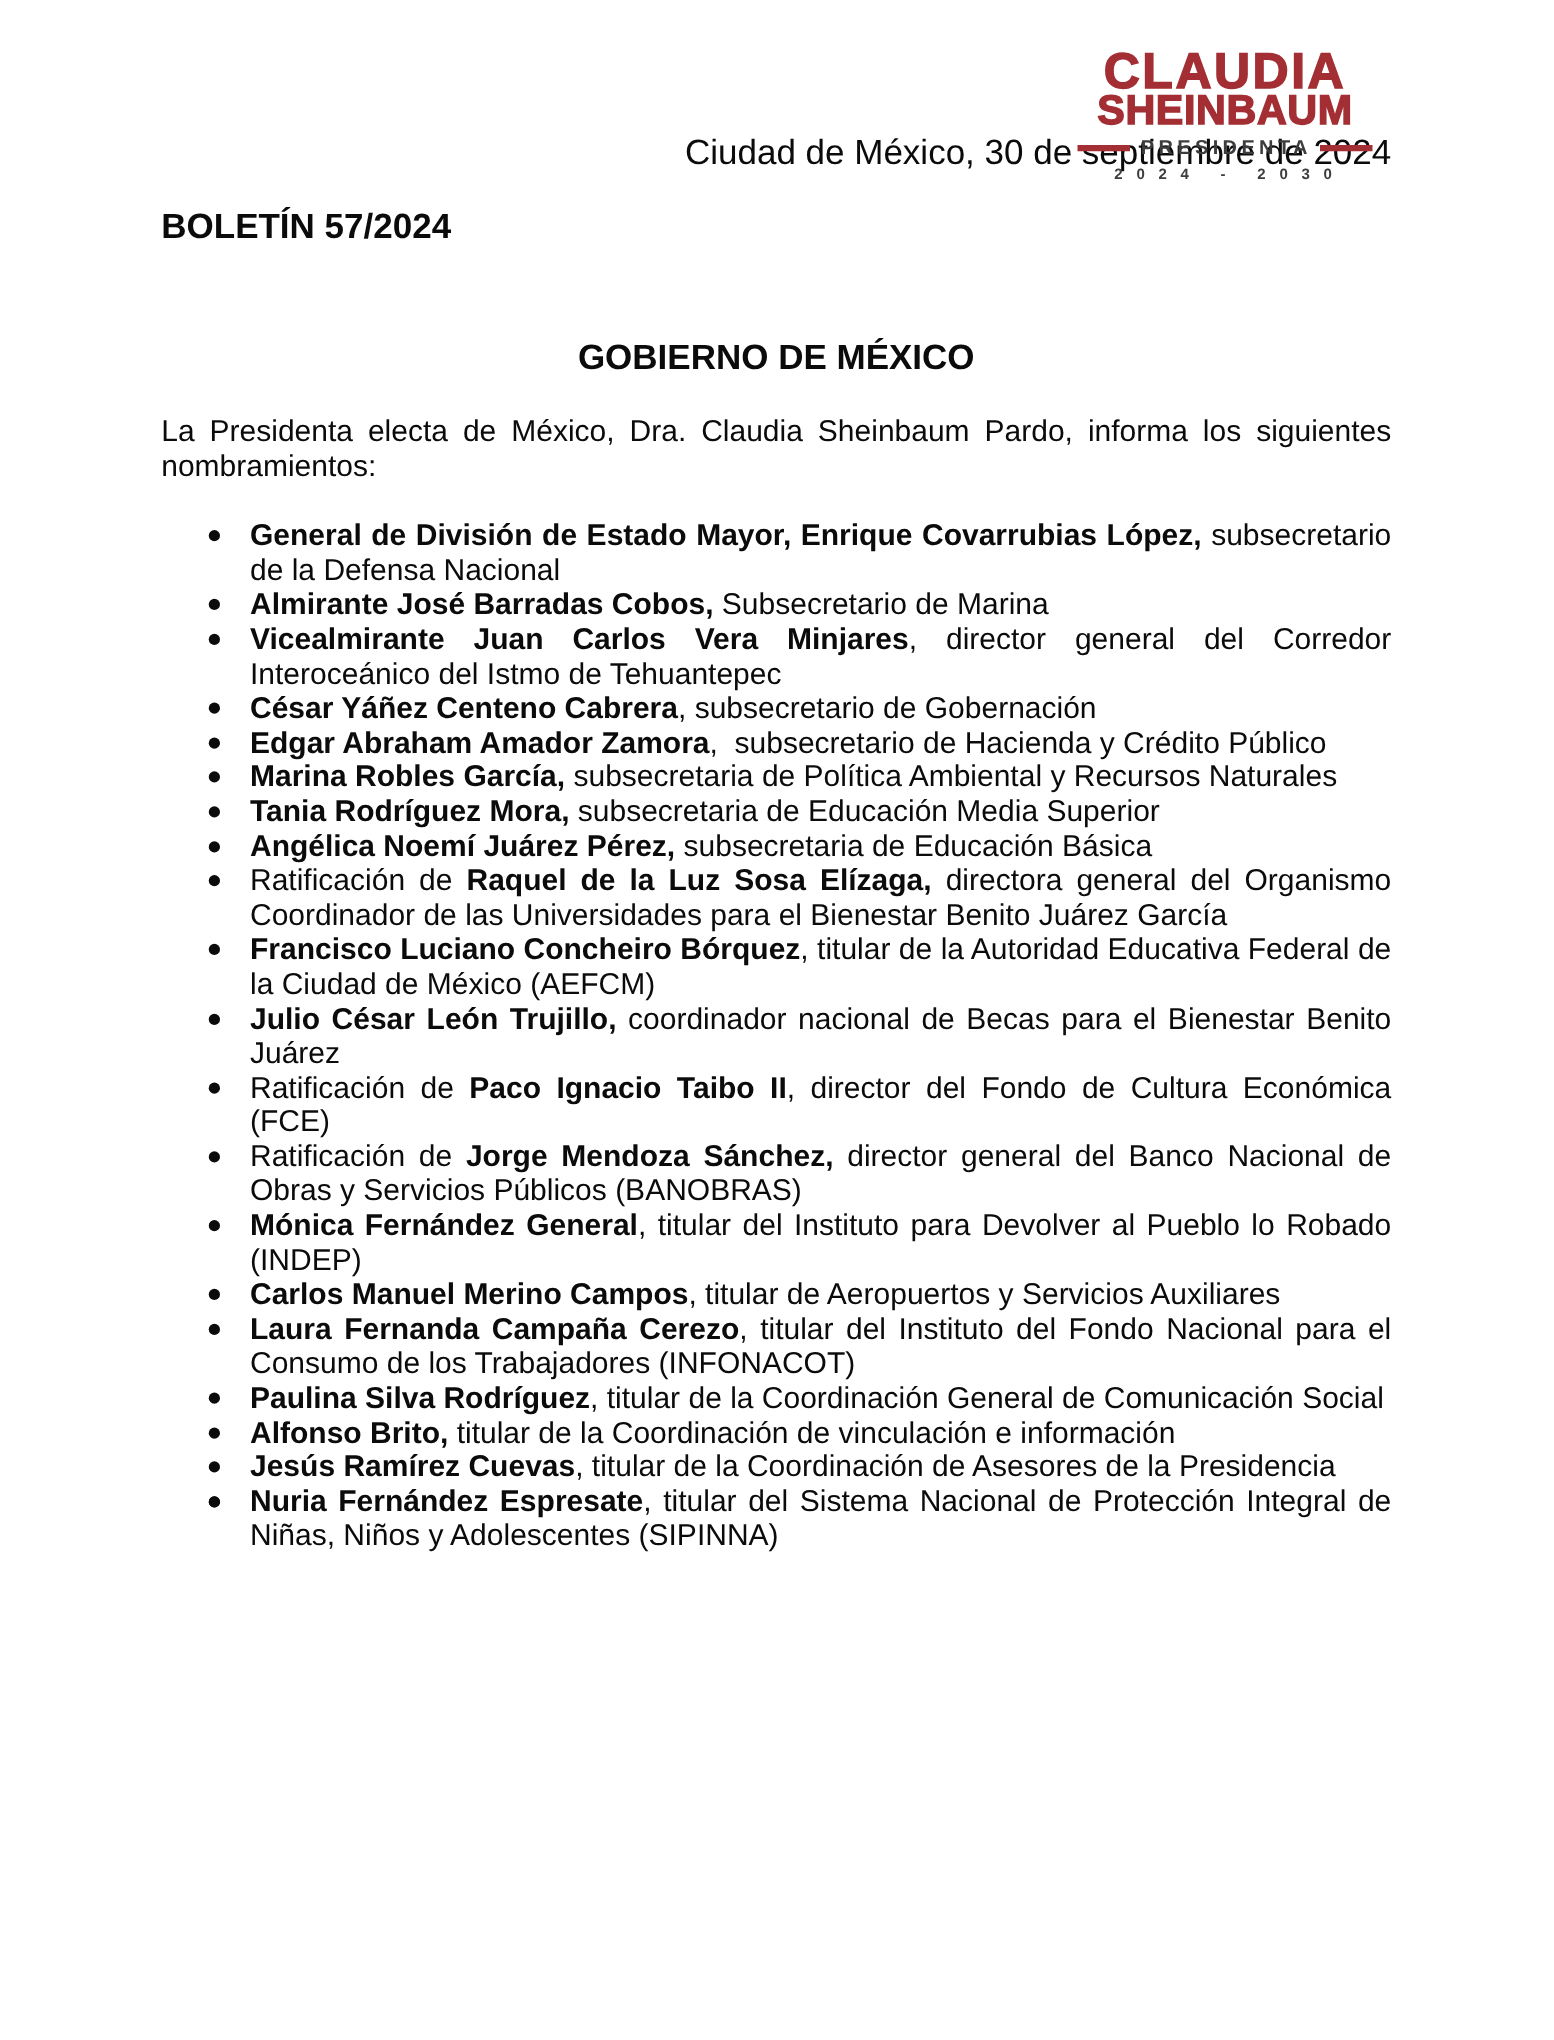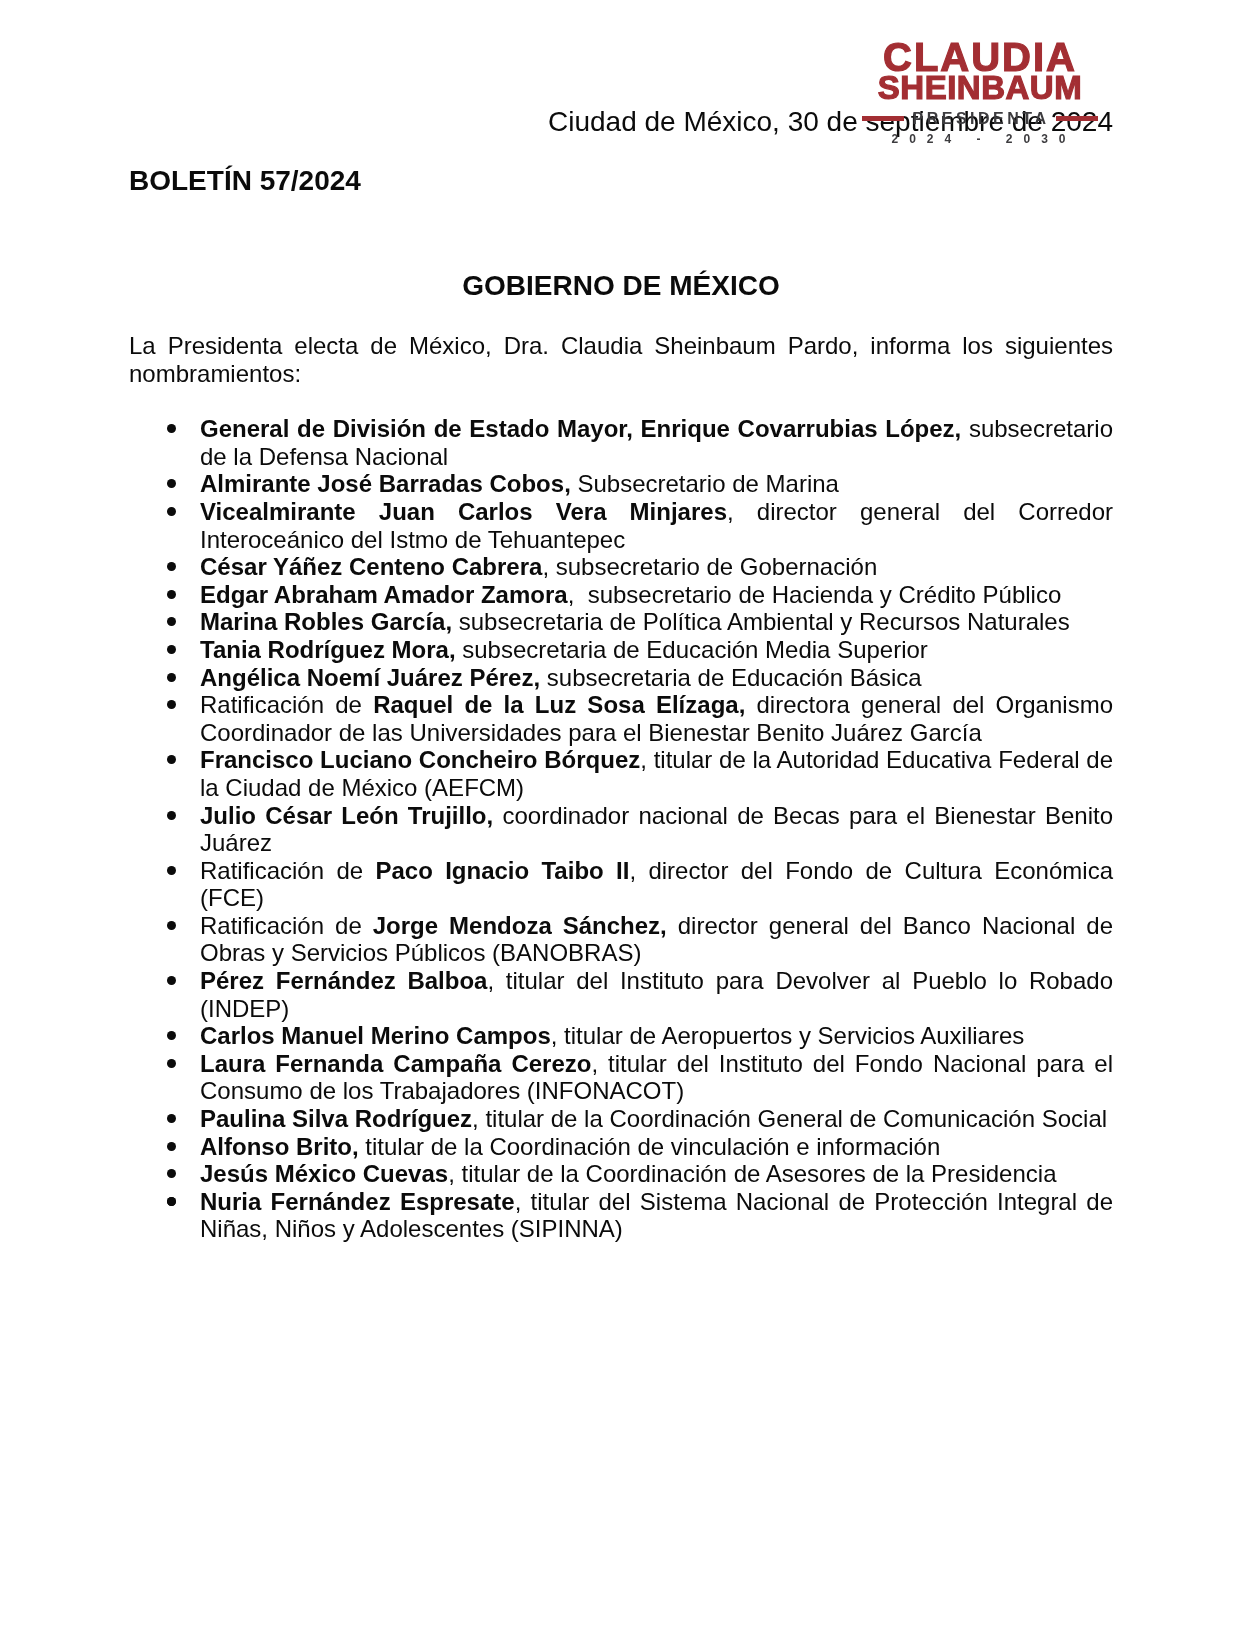--- a/index.html
+++ b/index.html
@@ -114,23 +114,23 @@
       <li><span class="bullet"></span><span class="item-text"><b class="appointee">César Yáñez Centeno Cabrera</b>, subsecretario de Gobernación</span></li>
       <li><span class="bullet"></span><span class="item-text"><b class="appointee">Edgar Abraham Amador Zamora</b>,&nbsp; subsecretario de Hacienda y Crédito Público</span></li>
       <li><span class="bullet"></span><span class="item-text"><b class="appointee">Marina Robles García,</b> subsecretaria de Política Ambiental y Recursos Naturales</span></li>
       <li><span class="bullet"></span><span class="item-text"><b class="appointee">Tania Rodríguez Mora,</b> subsecretaria de Educación Media Superior</span></li>
       <li><span class="bullet"></span><span class="item-text"><b class="appointee">Angélica Noemí Juárez Pérez,</b> subsecretaria de Educación Básica</span></li>
       <li><span class="bullet"></span><span class="item-text">Ratificación de <b class="appointee">Raquel de la Luz Sosa Elízaga,</b> directora general del Organismo Coordinador de las Universidades para el Bienestar Benito Juárez García</span></li>
       <li><span class="bullet"></span><span class="item-text"><b class="appointee">Francisco Luciano Concheiro Bórquez</b>, titular de la Autoridad Educativa Federal de la Ciudad de México (AEFCM)</span></li>
       <li><span class="bullet"></span><span class="item-text"><b class="appointee">Julio César León Trujillo,</b> coordinador nacional de Becas para el Bienestar Benito Juárez</span></li>
       <li><span class="bullet"></span><span class="item-text">Ratificación de <b class="appointee">Paco Ignacio Taibo II</b>, director del Fondo de Cultura Económica (FCE)</span></li>
       <li><span class="bullet"></span><span class="item-text">Ratificación de <b class="appointee">Jorge Mendoza Sánchez,</b> director general del Banco Nacional de Obras y Servicios Públicos (BANOBRAS)</span></li>
-      <li><span class="bullet"></span><span class="item-text"><b class="appointee">Pérez Fernández Balboa</b>, titular del Instituto para Devolver al Pueblo lo Robado (INDEP)</span></li>
+      <li><span class="bullet"></span><span class="item-text"><b class="appointee">Mónica Fernández General</b>, titular del Instituto para Devolver al Pueblo lo Robado (INDEP)</span></li>
       <li><span class="bullet"></span><span class="item-text"><b class="appointee">Carlos Manuel Merino Campos</b>, titular de Aeropuertos y Servicios Auxiliares</span></li>
       <li><span class="bullet"></span><span class="item-text"><b class="appointee">Laura Fernanda Campaña Cerezo</b>, titular del Instituto del Fondo Nacional para el Consumo de los Trabajadores (INFONACOT)</span></li>
       <li><span class="bullet"></span><span class="item-text"><b class="appointee">Paulina Silva Rodríguez</b>, titular de la Coordinación General de Comunicación Social</span></li>
       <li><span class="bullet"></span><span class="item-text"><b class="appointee">Alfonso Brito,</b> titular de la Coordinación de vinculación e información</span></li>
-      <li><span class="bullet"></span><span class="item-text"><b class="appointee">Jesús México Cuevas</b>, titular de la Coordinación de Asesores de la Presidencia</span></li>
+      <li><span class="bullet"></span><span class="item-text"><b class="appointee">Jesús Ramírez Cuevas</b>, titular de la Coordinación de Asesores de la Presidencia</span></li>
       <li><span class="bullet"></span></li>
       <li><span class="bullet"></span><span class="item-text"><b class="appointee">Nuria Fernández Espresate</b>, titular del Sistema Nacional de Protección Integral de Niñas, Niños y Adolescentes (SIPINNA)</span></li>
     </ul>
 
 </div>
 
 </body></html>

